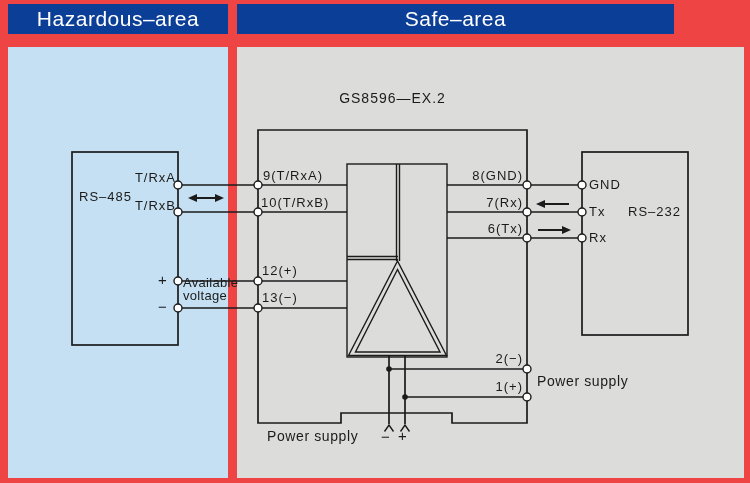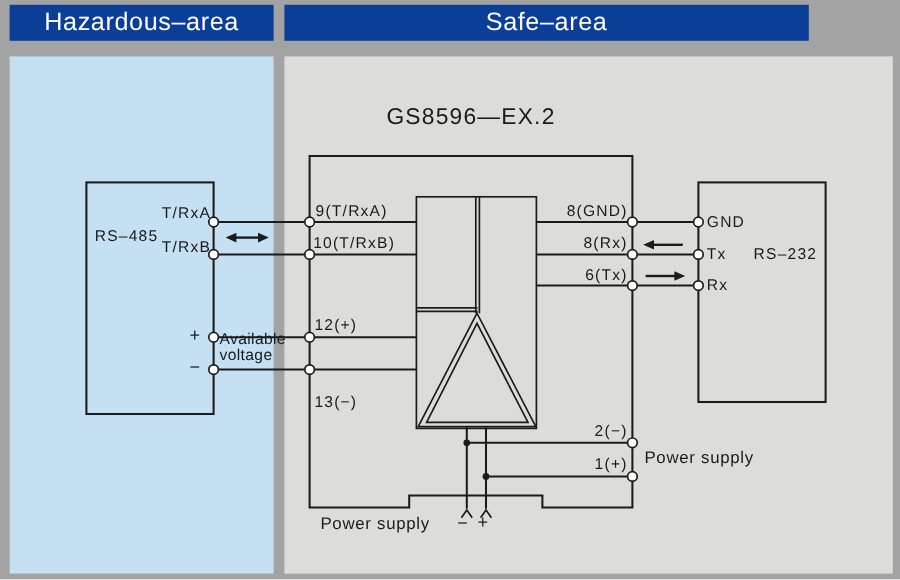--- a/index.html
+++ b/index.html
@@ -1,34 +1,34 @@
 <!DOCTYPE html>
 <html><head>
 <meta charset="utf-8">
 <style>
   html,body { margin:0; padding:0; background:#ffffff; }
   .page {
-    position:relative; width:750px; height:483px; background:#a3a3a3;
+    position:relative; width:750px; height:483px; background:#ef4444;
     font-family:"Liberation Sans", sans-serif; overflow:hidden;
   }
   .hdr {
     position:absolute; top:4px; height:30px; background:#0b3e96; color:#ffffff;
     font-size:21px; line-height:30px; text-align:center; letter-spacing:0.5px;
   }
   .hdr-haz { left:8px; width:220px; }
   .hdr-safe { left:237px; width:437px; }
   .panel { position:absolute; top:47px; height:431px; z-index:0; }
   .panel-haz { left:8px; width:220px; background:#c4e0f2; }
   .panel-safe { left:237px; width:507px; background:#dcdcdb; }
   svg.wires { position:absolute; left:0; top:0; z-index:2; }
   .lbl {
     position:absolute; z-index:3; color:#1b1b1b; font-size:13px; line-height:14px;
     letter-spacing:1px; white-space:nowrap;
   }
-  .title { font-size:19px; line-height:22px; letter-spacing:1px; text-align:center; }
+  .title { font-size:14px; line-height:22px; letter-spacing:1px; text-align:center; }
   .sign { font-size:15px; line-height:15px; }
   .ctr { }
   .md { font-size:14px; letter-spacing:0.6px; }
 </style>
 </head>
 <body>
 
 <div class="page">
 
   <div class="hdr hdr-haz">Hazardous–area</div>
@@ -110,24 +110,24 @@
   <div class="lbl" style="left:79px; top:190px;">RS–485</div>
   <div class="lbl" style="right:574px; top:199px;">T/RxB</div>
   <div class="lbl sign" style="left:158px; top:272px;">+</div>
   <div class="lbl sign" style="left:158px; top:299px;">−</div>
   <div class="lbl ctr" style="left:183px; top:276px; width:66px; letter-spacing:0.3px;">Available</div>
   <div class="lbl ctr" style="left:183px; top:289px; width:66px; letter-spacing:0.3px;">voltage</div>
 
   <div class="lbl" style="left:263px; top:169px;">9(T/RxA)</div>
   <div class="lbl" style="left:261px; top:196px;">10(T/RxB)</div>
   <div class="lbl" style="left:262px; top:264px;">12(+)</div>
-  <div class="lbl" style="left:262px; top:291px;margin-top:37px;">13(−)</div>
+  <div class="lbl" style="left:262px; top:291px;">13(−)</div>
 
   <div class="lbl" style="right:227px; top:169px;">8(GND)</div>
-  <div class="lbl" style="right:227px; top:196px;">8(Rx)</div>
+  <div class="lbl" style="right:227px; top:196px;">7(Rx)</div>
   <div class="lbl" style="right:227px; top:222px;">6(Tx)</div>
   <div class="lbl" style="right:227px; top:352px;">2(−)</div>
   <div class="lbl" style="right:227px; top:380px;">1(+)</div>
 
   <div class="lbl" style="left:589px; top:178px;">GND</div>
   <div class="lbl" style="left:589px; top:205px;">Tx</div>
   <div class="lbl" style="left:589px; top:231px;">Rx</div>
   <div class="lbl" style="left:628px; top:205px;">RS–232</div>
 
   <div class="lbl md" style="left:537px; top:374px;">Power supply</div>

